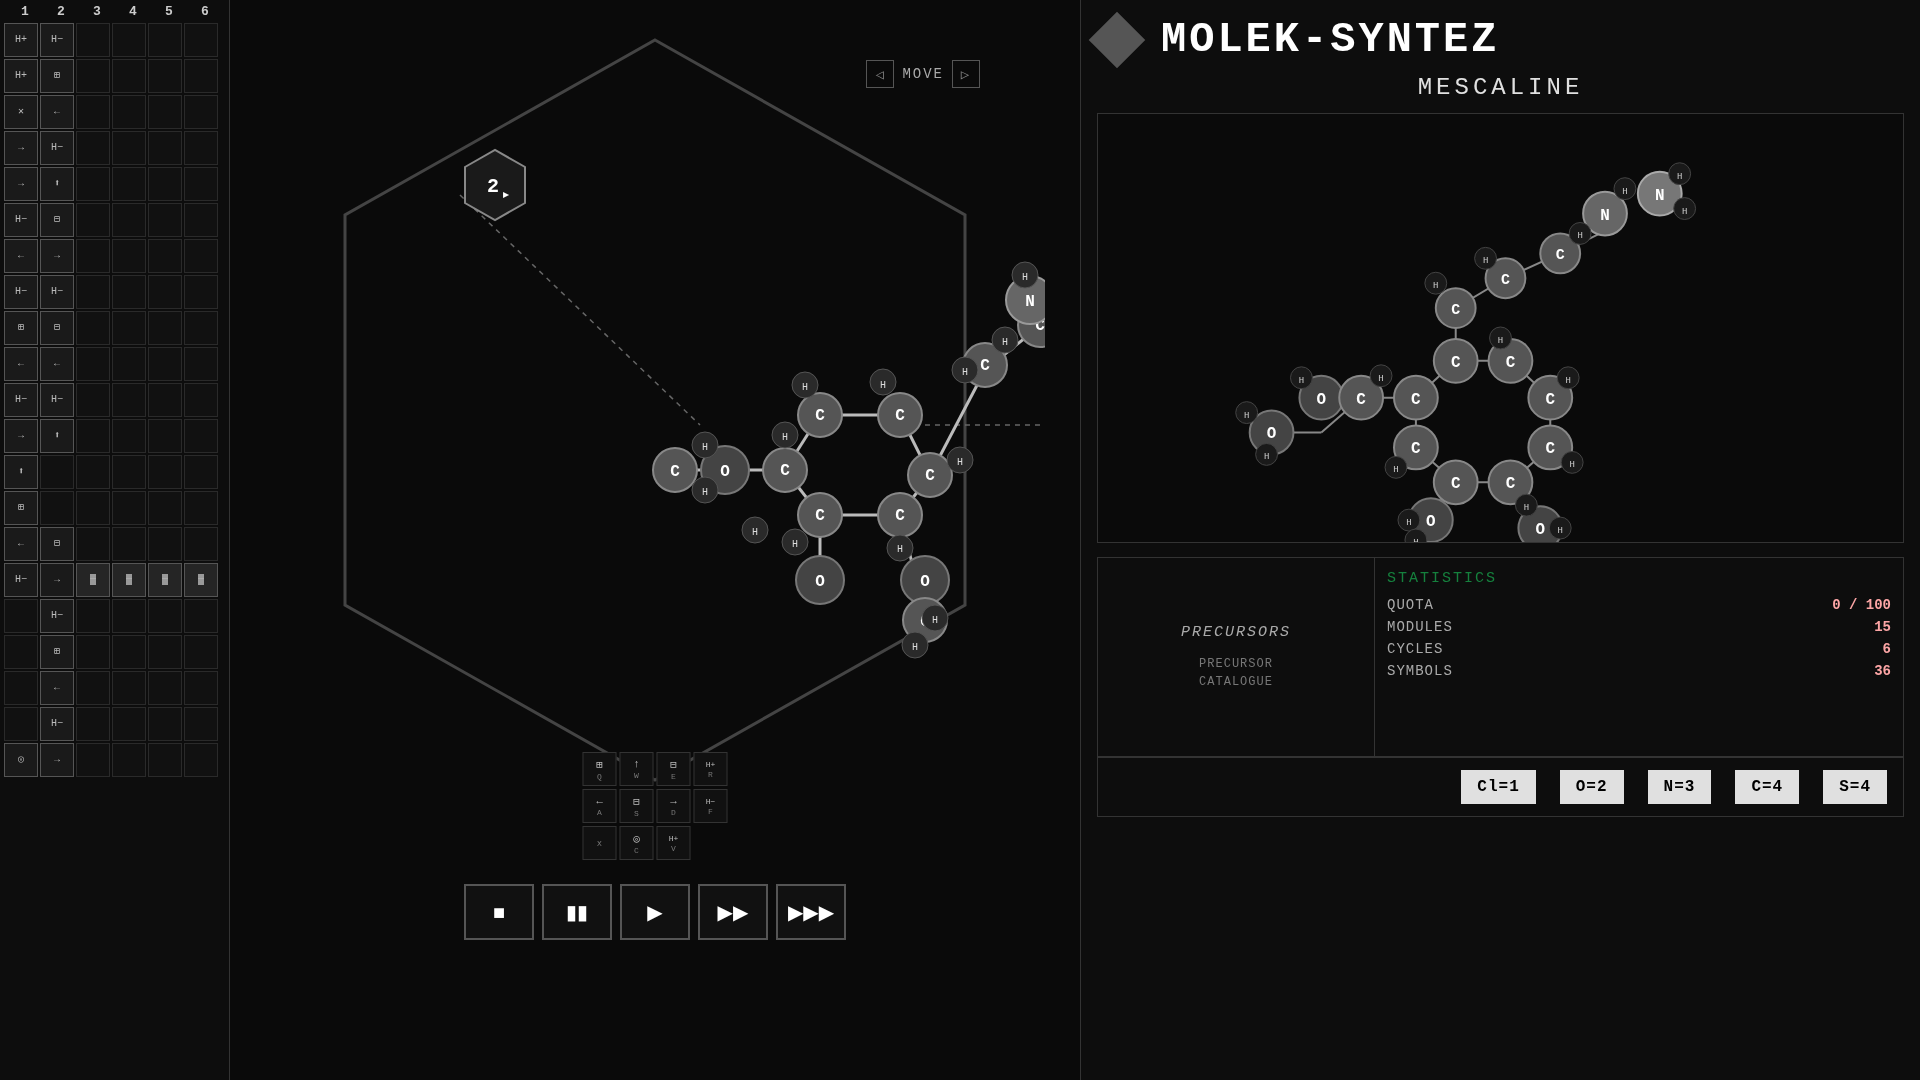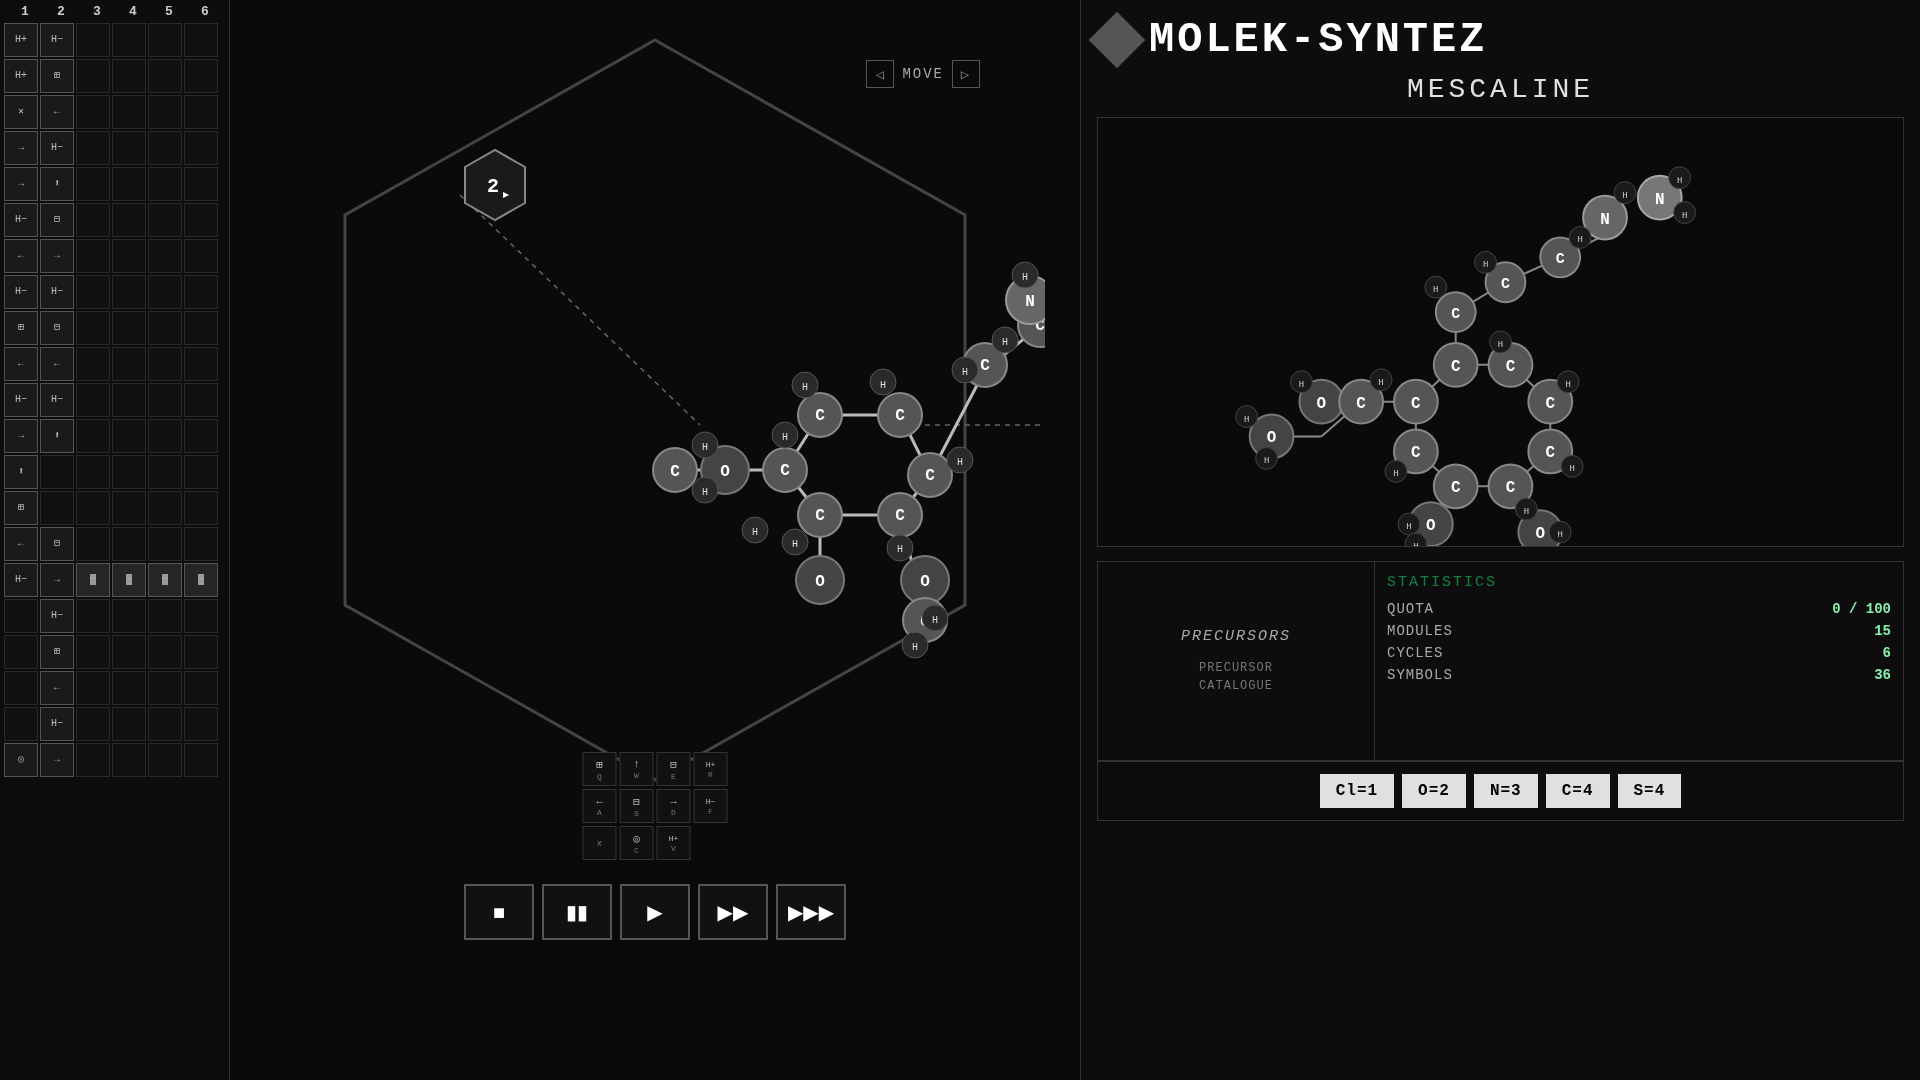--- a/index.html
+++ b/index.html
@@ -153,42 +153,42 @@
       width: 840px;
       height: 1080px;
       background: #0d0d0d;
       border-left: 1px solid #333;
       padding: 16px;
     }
 
     #app-title-row {
       display: flex;
       align-items: center;
-      gap: 12px;
+      gap: 24px;
       margin-bottom: 10px;
     }
 
     .diamond-logo {
       width: 40px;
       height: 40px;
       background: #555;
       transform: rotate(45deg);
       flex-shrink: 0;
     }
 
     #app-title {
       font-size: 42px;
       font-weight: bold;
       color: #ffffff;
       letter-spacing: 3px;
     }
 
     #molecule-name {
       text-align: center;
-      font-size: 28px;
+      font-size: 24px;
       letter-spacing: 4px;
       color: #e0e0e0;
       margin-bottom: 12px;
     }
 
     #molecule-preview {
       width: 100%;
       height: 430px;
       background: #0a0a0a;
       border: 1px solid #333;
@@ -251,42 +251,42 @@
       margin-bottom: 6px;
       font-size: 14px;
     }
 
     .stat-label {
       color: #aaa;
       letter-spacing: 1px;
     }
 
     .stat-value {
-      color: #86efac;
+      color: #fca5a5;
       font-weight: bold;
     }
 
     #bond-counts-section {
       border: 1px solid #333;
       padding: 12px 16px;
       margin-top: 0;
     }
 
     #bond-counts-title {
       font-size: 13px;
       letter-spacing: 2px;
       color: #aaa;
       text-align: center;
       margin-bottom: 10px;
     }
 
     #bond-counts-row {
       display: flex;
-      gap: 8px;
-      justify-content: center;
+      gap: 24px;
+      justify-content: flex-end;
     }
 
     .bond-badge {
       background: #e0e0e0;
       color: #000;
       font-weight: bold;
       font-size: 16px;
       padding: 8px 16px;
       letter-spacing: 1px;
     }

